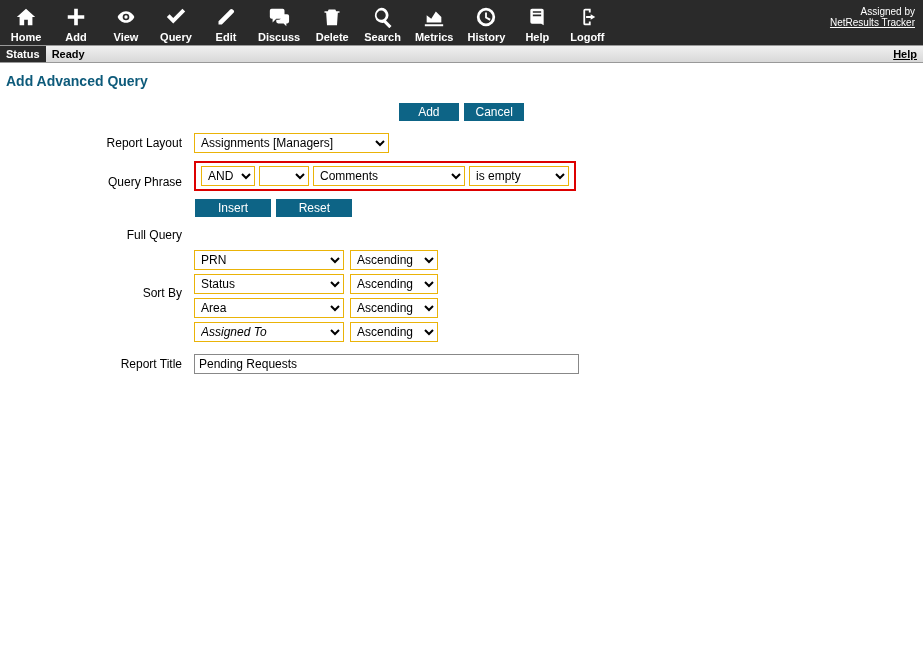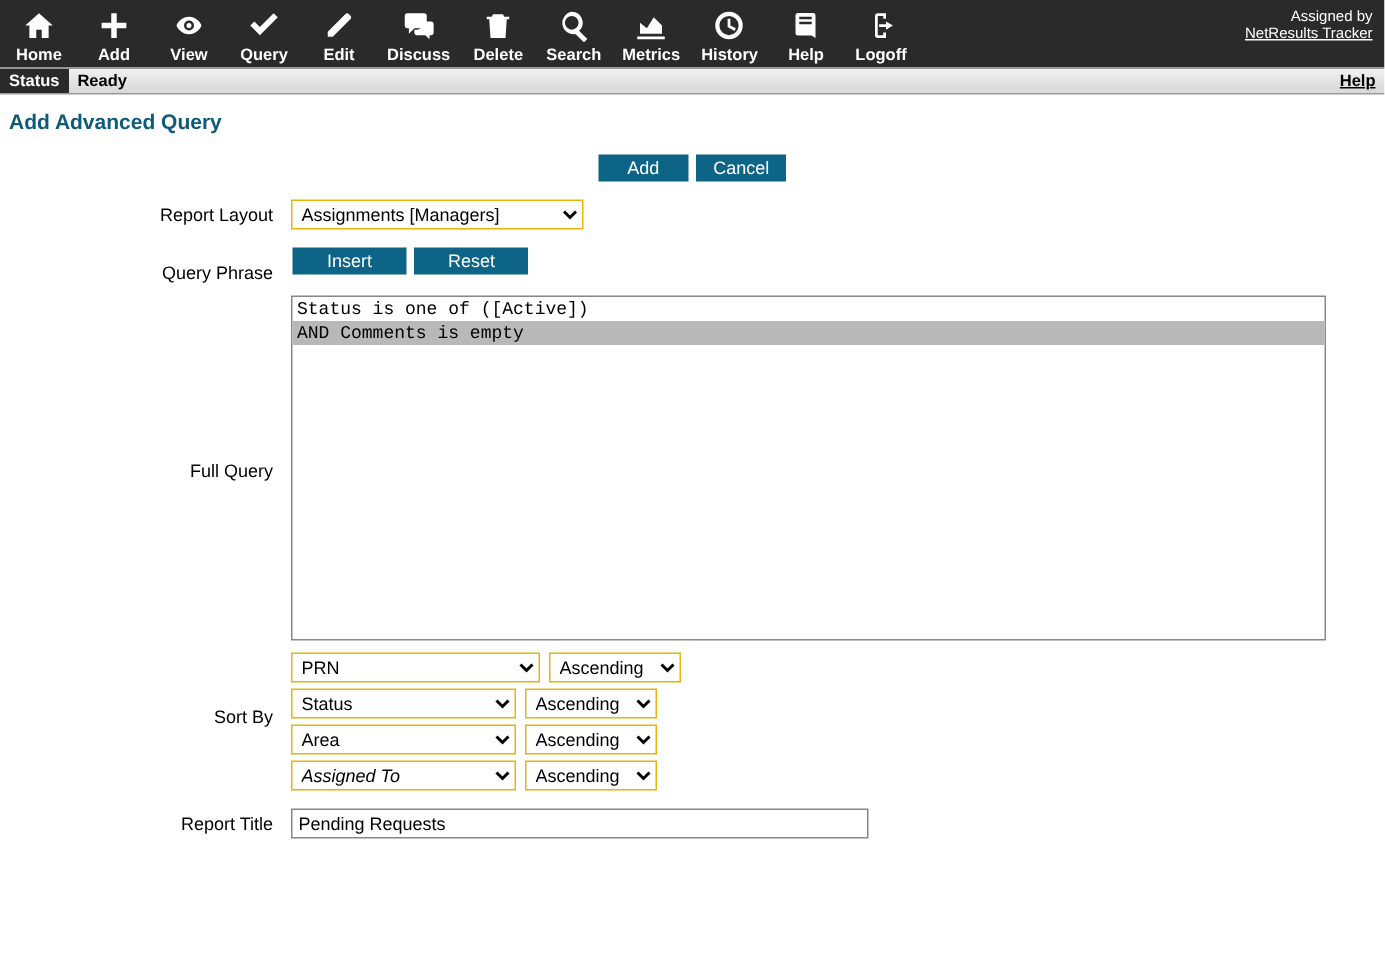--- a/index.html
+++ b/index.html
@@ -167,43 +167,43 @@
       <div class="form-control-area">
         <select style="width:195px;">
           <option>Assignments [Managers]</option>
         </select>
       </div>
     </div>
 
     <div class="form-row">
       <div class="form-label" style="padding-top:14px;">Query Phrase</div>
       <div class="form-control-area">
+        <div class="red-box">
+          <select style="width:54px;"><option>AND</option></select>
+          <select style="width:50px;"><option></option></select>
+          <select style="width:152px;"><option>Comments</option></select>
+          <select style="width:100px;"><option>is empty</option></select>
+        </div>
         <div class="insert-row">
           <button class="btn btn-wide">Insert</button>
           <button class="btn btn-wide">Reset</button>
         </div>
       </div>
     </div>
 
     <div class="form-row full-query-row">
       <div class="form-label">Full Query</div>
-      <div class="form-control-area">
-        <div class="query-box" id="query-box">
-            <div class="query-line">Status is one of ([Active])</div>
-            <div class="query-line selected">AND Comments is empty</div>
-          </div>
-      </div>
     </div>
 
 
     <div class="form-row">
       <div class="form-label" style="padding-top:36px;">Sort By</div>
       <div class="form-control-area" id="sort-area">
           <div class="sort-row">
-            <select style="width: 166px;"><option>PRN</option></select>
+            <select style="width: 150px;"><option>PRN</option></select>
             <select style="width: 88px;"><option>Ascending</option></select>
           </div>
           <div class="sort-row">
             <select style="width: 150px;"><option>Status</option></select>
             <select style="width: 88px;"><option>Ascending</option></select>
           </div>
           <div class="sort-row">
             <select style="width: 150px;"><option>Area</option></select>
             <select style="width: 88px;"><option>Ascending</option></select>
           </div>

